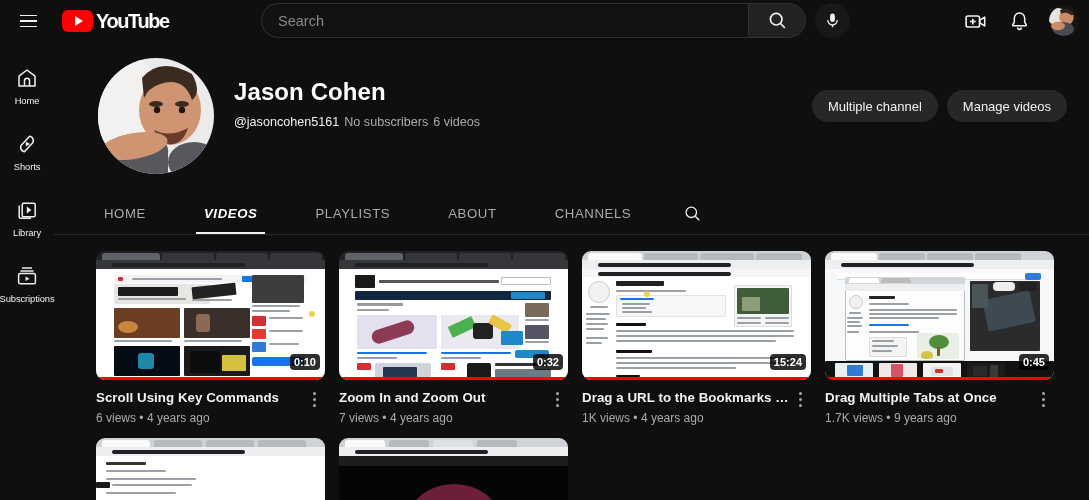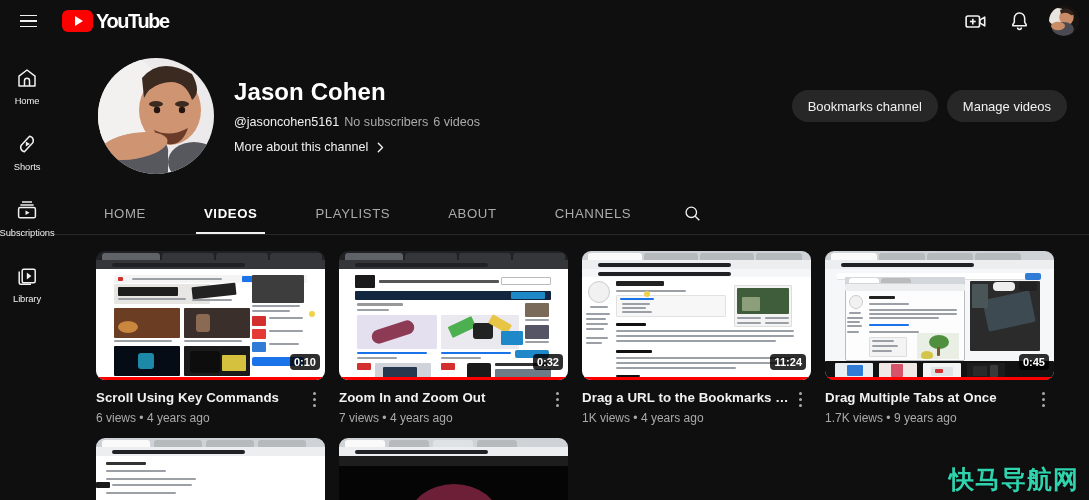--- a/index.html
+++ b/index.html
@@ -116,21 +116,21 @@
     position:relative; height: 43px; margin-top: 2px;
     border-bottom: 1px solid #272727;
     display:flex; align-items:flex-start; padding-left: 42px;
   }
   .tab {
     height: 42px; display:flex; align-items:center; justify-content:center;
     font-size: 13.2px; font-weight: 500; letter-spacing: 0.6px;
     color:#aaa; cursor:pointer; padding: 0 8px; margin-right: 42px;
     position:relative;
   }
-  .tab.active { color:#fff; font-weight:700; }
+  .tab.active { color:#fff; font-weight:700;font-style:italic; }
   .tab.active::after {
     content:""; position:absolute; bottom:0; left:0; right:0;
     height: 2px; background:#f1f1f1;
   }
   .tab-search { margin-left: 2px; height:42px; display:flex; align-items:center; cursor:pointer; }
 
   
   .grid {
     position:relative; padding: 16px 0 0 42px;
     display:flex; flex-wrap: wrap; gap: 13px 14px;
@@ -193,20 +193,38 @@
       <span></span>
         <span></span>
         <span></span>
     </div>
 
     <div class="yt-logo">
       <div class="yt-play"></div>
       <div class="yt-word">YouTube</div>
     </div>
 
+    <div class="searchwrap">
+      <div class="searchbox">
+        <span>Search</span>
+      </div>
+      <div class="searchbtn">
+        <svg width="21" height="21" viewBox="0 0 24 24">
+          <circle cx="10.5" cy="10.5" r="6.6" fill="none" stroke="#f1f1f1" stroke-width="1.9"></circle>
+          <line x1="15.4" y1="15.4" x2="20.4" y2="20.4" stroke="#f1f1f1" stroke-width="1.9"></line>
+        </svg>
+      </div>
+      <div class="micbtn">
+        <svg width="19" height="19" viewBox="0 0 24 24">
+          <rect x="9" y="3" width="6" height="11" rx="3" fill="#f1f1f1"></rect>
+          <path d="M6 11.5a6 6 0 0 0 12 0" fill="none" stroke="#f1f1f1" stroke-width="1.7"></path>
+          <line x1="12" y1="17.5" x2="12" y2="20.5" stroke="#f1f1f1" stroke-width="1.7"></line>
+        </svg>
+      </div>
+    </div>
 
     <div class="hdr-right">
       <div class="icon-btn">
         <svg width="23" height="23" viewBox="0 0 24 24">
           <rect x="2.2" y="6.2" width="14" height="11.6" rx="2" fill="none" stroke="#f1f1f1" stroke-width="1.7"></rect>
           <path d="M16.5 10.6 L21.6 7.4 V16.6 L16.5 13.4 Z" fill="none" stroke="#f1f1f1" stroke-width="1.7" stroke-linejoin="round"></path>
           <line x1="9.2" y1="9" x2="9.2" y2="15" stroke="#f1f1f1" stroke-width="1.7"></line>
           <line x1="6.2" y1="12" x2="12.2" y2="12" stroke="#f1f1f1" stroke-width="1.7"></line>
         </svg>
       </div>
@@ -244,35 +262,35 @@
         <g fill="none" stroke="#f1f1f1" stroke-width="1.5" stroke-linejoin="round">
           <path d="M14.6 4.2 A4.4 4.4 0 0 1 16.6 12 L9.4 19.8 A4.4 4.4 0 0 1 7.4 12 Z"></path>
         </g>
         <path d="M10.8 9.5 L15 12 L10.8 14.5 Z" fill="#f1f1f1"></path>
       </svg>
       <div class="mini-label">Shorts</div>
     </div>
 
     <div class="mini-item">
       <svg width="24" height="24" viewBox="0 0 24 24">
+        <rect x="7.2" y="5.2" width="13" height="13.6" rx="1.5" fill="none" stroke="#f1f1f1" stroke-width="1.5"></rect>
+        <path d="M4.2 7.6 v11.2 a1.5 1.5 0 0 0 1.5 1.5 H16" fill="none" stroke="#f1f1f1" stroke-width="1.5"></path>
+        <path d="M11.8 8.6 L16.4 12 L11.8 15.4 Z" fill="#f1f1f1"></path>
+      </svg>
+      <div class="mini-label">Library</div>
+    </div>
+
+    <div class="mini-item">
+      <svg width="24" height="24" viewBox="0 0 24 24">
         <line x1="7" y1="4" x2="17" y2="4" stroke="#f1f1f1" stroke-width="1.5"></line>
         <line x1="5.4" y1="7" x2="18.6" y2="7" stroke="#f1f1f1" stroke-width="1.5"></line>
         <rect x="3.6" y="9.6" width="16.8" height="10.2" rx="1.6" fill="none" stroke="#f1f1f1" stroke-width="1.5"></rect>
         <path d="M10.5 12.4 L14.6 14.7 L10.5 17 Z" fill="#f1f1f1"></path>
       </svg>
       <div class="mini-label">Subscriptions</div>
-    </div>
-
-    <div class="mini-item">
-      <svg width="24" height="24" viewBox="0 0 24 24">
-        <rect x="7.2" y="5.2" width="13" height="13.6" rx="1.5" fill="none" stroke="#f1f1f1" stroke-width="1.5"></rect>
-        <path d="M4.2 7.6 v11.2 a1.5 1.5 0 0 0 1.5 1.5 H16" fill="none" stroke="#f1f1f1" stroke-width="1.5"></path>
-        <path d="M11.8 8.6 L16.4 12 L11.8 15.4 Z" fill="#f1f1f1"></path>
-      </svg>
-      <div class="mini-label">Library</div>
     </div>
   </div>
 
   <div class="content">
 
     <div class="chan-header">
 
       <div class="chan-avatar">
         <svg width="116" height="116" viewBox="0 0 116 116">
           <rect width="116" height="116" fill="#eceaea"></rect>
@@ -290,30 +308,24 @@
         </svg>
       </div>
 
       <div class="chan-meta">
         <div class="chan-name">Jason Cohen</div>
         <div class="chan-sub">
           <span class="handle">@jasoncohen5161</span>
           <span>No subscribers</span>
           <span>6 videos</span>
         </div>
-        <div class="chan-more">
-          <span>More about this channel</span>
-          <svg width="11" height="11" viewBox="0 0 12 12">
-            <path d="M3.6 1.4 L8.2 6 L3.6 10.6" fill="none" stroke="#f1f1f1" stroke-width="1.5" stroke-linecap="round" stroke-linejoin="round"></path>
-          </svg>
-        </div>
       </div>
 
       <div class="chan-actions">
-        <div class="pill">Bookmarks channel</div>
+        <div class="pill">Multiple channel</div>
         <div class="pill">Manage videos</div>
       </div>
     </div>
 
     <div class="tabbar">
       <div class="tab">HOME</div>
       <div class="tab active">VIDEOS</div>
       <div class="tab">PLAYLISTS</div>
       <div class="tab">ABOUT</div>
       <div class="tab">CHANNELS</div>
@@ -489,21 +501,21 @@
             <div class="skd" style="left:155px;top:66px;width:24px;height:2px"></div>
             <div class="skd" style="left:183px;top:66px;width:24px;height:2px"></div>
             <div class="skd" style="left:155px;top:71px;width:24px;height:2px"></div>
             <div class="skd" style="left:183px;top:71px;width:24px;height:2px"></div>
             <div class="img-blk" style="left:62px;top:40px;width:6px;height:6px;background:#f0d24a;border-radius:50%"></div>
             <div class="skd" style="left:34px;top:124px;width:24px;height:2px;background:#111"></div>
           </div>
           <div class="progbar">
               <i style="width:100%"></i>
             </div>
-          <div class="dur">11:24</div>
+          <div class="dur">15:24</div>
         </div>
         <div class="card-body">
           <div class="card-txt">
             <div class="card-title">Drag a URL to the Bookmarks Bar</div>
             <div class="card-stats">1K views • 4 years ago</div>
           </div>
           <div class="dots">
               <i></i>
               <i></i>
               <i></i>
@@ -621,14 +633,13 @@
             <div class="img-blk" style="left:0;top:28px;width:229px;height:101px;background:#050505"></div>
             <div class="img-blk" style="left:70px;top:46px;width:90px;height:70px;background:#6d1f38;border-radius:50%"></div>
           </div>
 
         </div>
       </div>
 
     </div>
   </div>
 
-  <div class="watermark">快马导航网</div>
 </div>
 
 </body></html>

